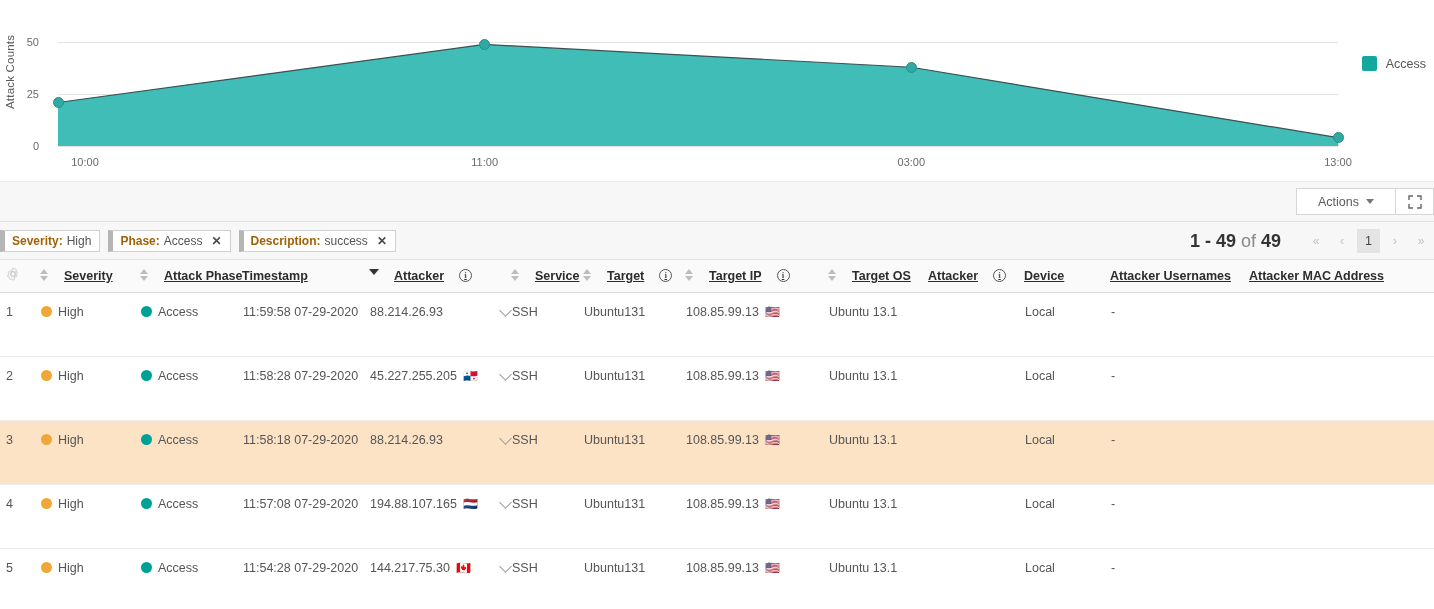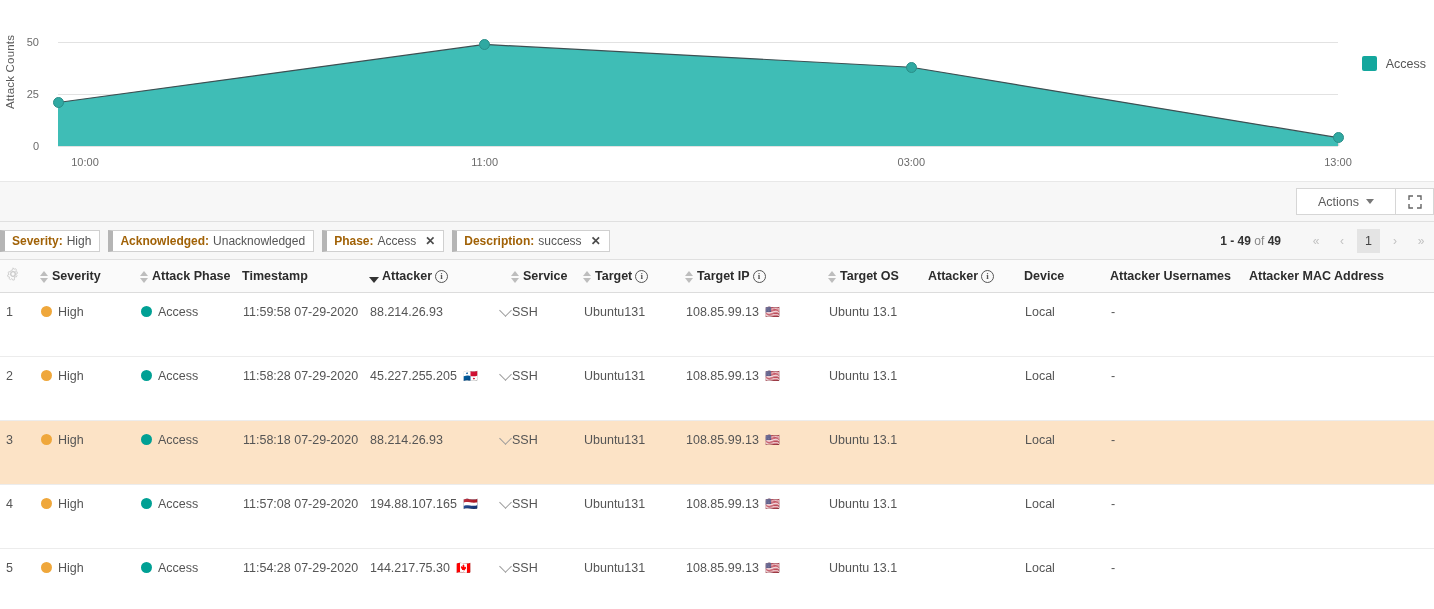--- a/index.html
+++ b/index.html
@@ -111,21 +111,21 @@
   }
   .chip b { color:#a16207; font-weight: 700; margin-right: 4px; }
   .chip .chip-x { margin-left: 9px; color:#4c4c4c; font-size: 12px; font-weight: 600; cursor:pointer; }
 
   .pager {
     position: absolute; right: 0; top: 0;
     height: 38px;
     display: flex; align-items: center; gap: 0;
     padding-right: 0;
   }
-  .pager-count { font-size: 12px; color: #888; margin-right: 22px; }
+  .pager-count { font-size: 18px; color: #888; margin-right: 22px; }
   .pager-count b { color: #333; font-weight: 700; }
   .pg-arrow {
     width: 26px; text-align: center;
     font-size: 12px; color: #c2c2c2; cursor: pointer;
     font-family: "Liberation Sans", sans-serif;
   }
   .pg-num {
     min-width: 23px; height: 24px; line-height: 24px;
     text-align:center; background:#e4e4e4; color:#444;
     font-size:12.5px; cursor:pointer; margin: 0 2px;
@@ -148,21 +148,21 @@
     background: #fafafa;
     border-bottom: 1px solid #dcdcdc;
     height: 32px;
     font-size: 12.5px; color: #2c2c2c;
     font-weight: 700;
     text-align: left;
     padding: 0 0 0 0;
     vertical-align: middle;
     white-space: nowrap;
   }
-  .th-inner { display:flex; align-items:flex-end; gap: 3px; }
+  .th-inner { display:flex; align-items:flex-start; gap: 15px; text-decoration: underline; }
   .sorticon {
     display:inline-block; width:9px; height:12px; position:relative; flex:0 0 auto;
   }
   .sorticon::before, .sorticon::after {
     content:''; position:absolute; left:0;
     border-left:4.5px solid transparent; border-right:4.5px solid transparent;
   }
   .sorticon::before { top:0; border-bottom:5px solid #bdbdbd; }
   .sorticon::after { bottom:0; border-top:5px solid #bdbdbd; }
   .sort-desc { width:0;height:0;border-left:5px solid transparent;border-right:5px solid transparent;border-top:6px solid #333; flex:0 0 auto; }
@@ -250,24 +250,20 @@
     </div>
   </div>
 
   <div class="filterbar">
     <div class="chips" id="chips">
         <div class="chip">
           <b>Severity:</b>
           <span>High</span>
         </div>
         <div class="chip">
-          <b>Acknowledged:</b>
-          <span>Unacknowledged</span>
-        </div>
-        <div class="chip">
           <b>Phase:</b>
           <span>Access</span>
           <span class="chip-x">✕</span>
         </div>
         <div class="chip">
           <b>Description:</b>
           <span>success</span>
           <span class="chip-x">✕</span>
         </div>
       </div>

